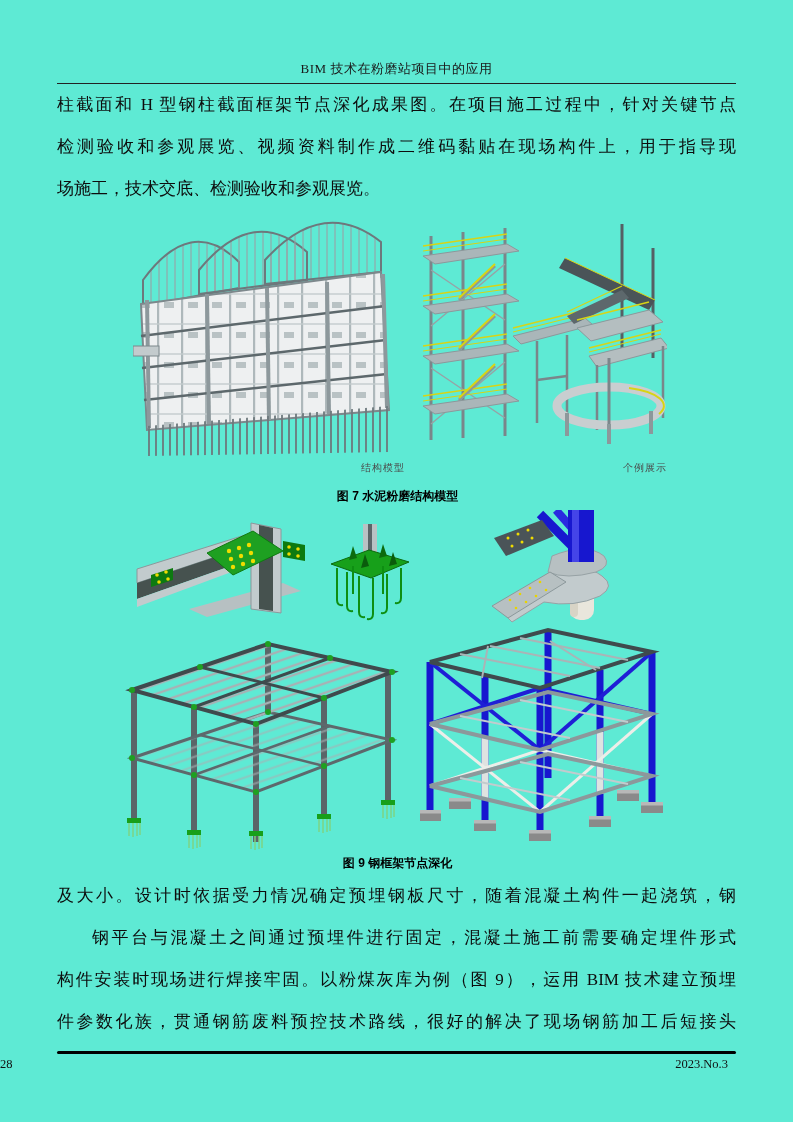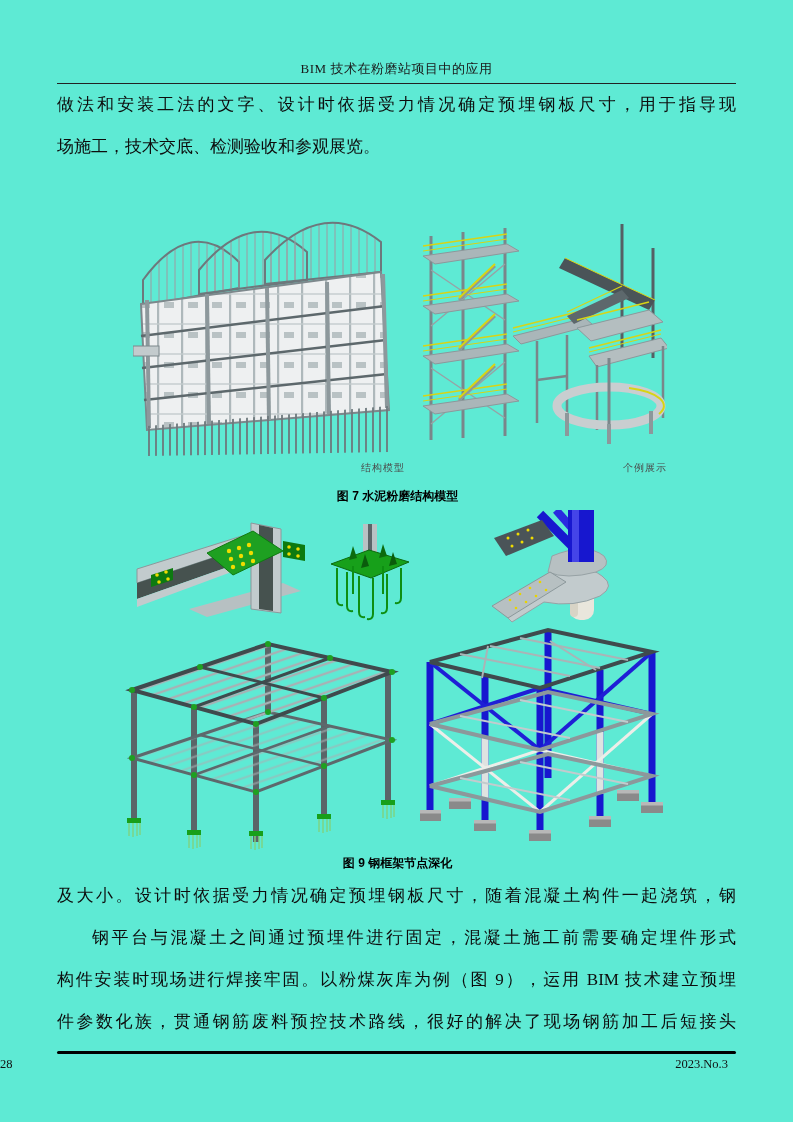--- a/index.html
+++ b/index.html
@@ -31,21 +31,22 @@
 </style>
 </head>
 <body>
 
 <div class="page">
 
   <div class="abs header-title">BIM 技术在粉磨站项目中的应用</div>
   <div class="abs header-rule"></div>
 
   <div class="abs para" style="top:84px;">
-    <div class="line">做法和安装工法的文字、设计时依据受力情况确定预埋钢板尺寸，用于指导现</div>
+    <div class="line">柱截面和 H 型钢柱截面框架节点深化成果图。在项目施工过程中，针对关键节点</div>
+    <div class="line">检测验收和参观展览、视频资料制作成二维码黏贴在现场构件上，用于指导现</div>
     <div class="line short">场施工，技术交底、检测验收和参观展览。</div>
   </div>
 
   <div class="abs" style="left:133px;top:200px;width:272px;height:260px;">
     <svg viewBox="0 0 272 260" width="272" height="260">
       <defs>
         <pattern id="p-grid" width="24" height="30" patternUnits="userSpaceOnUse">
           <rect width="24" height="30" fill="#eef0f1"></rect>
           <line x1="1" y1="0" x2="1" y2="30" stroke="#aeb8bb" stroke-width="2.4"></line>
           <line x1="0" y1="4" x2="24" y2="4" stroke="#c3cbcd" stroke-width="1.4"></line>

